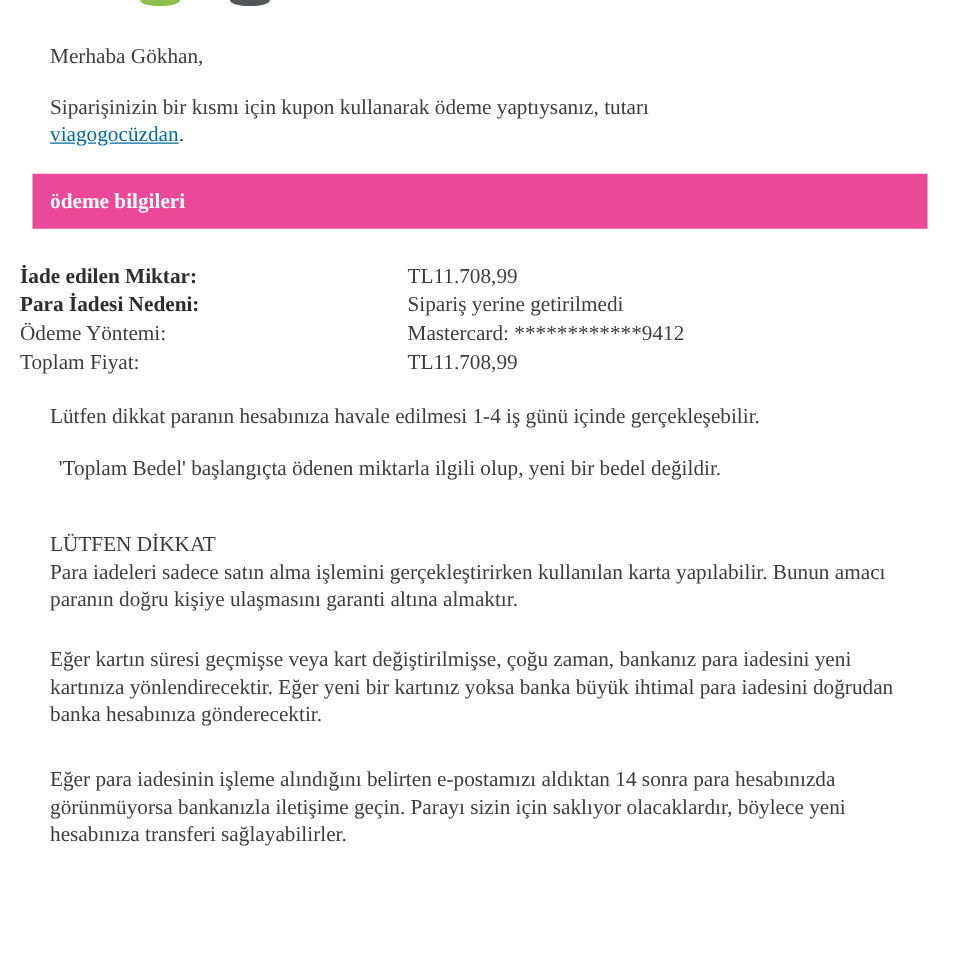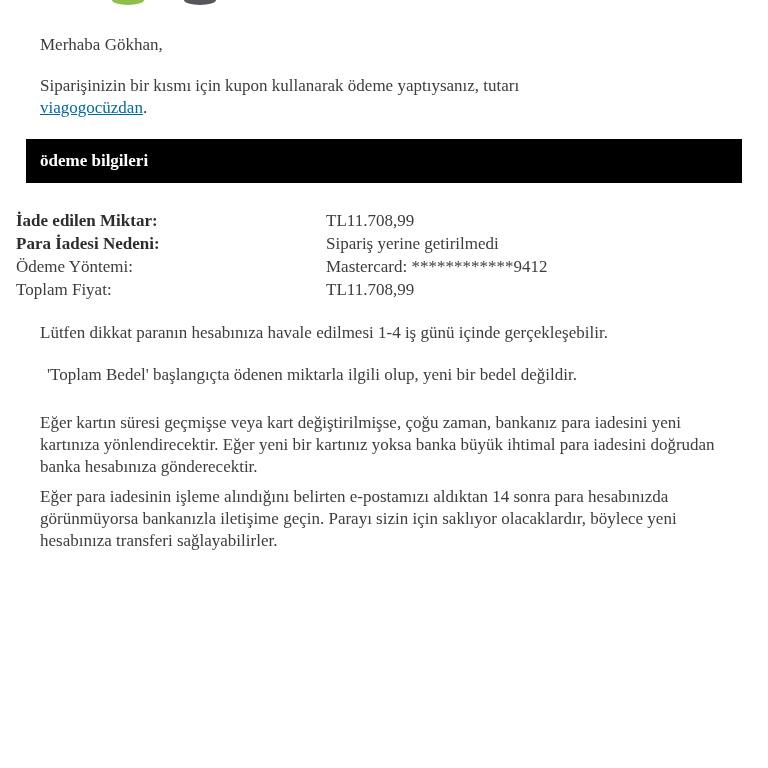--- a/index.html
+++ b/index.html
@@ -23,40 +23,40 @@
   .txt { margin-left: 40px; margin-right: 28px; width: 700px; }
   .greeting   { margin-top: 29px; }
   .intro      { margin-top: 24px; }
   .coupon     { margin-top: 19px; }
 
   .link { color: #0369a1; text-decoration: underline; cursor: pointer; }
 
   .section-bar {
     margin: 20px 26px 0 26px;
     height: 44px;
-    background: #000000;
+    background: #ec4899;
     color: #ffffff;
     font-weight: bold;
     display: flex;
     align-items: center;
     padding-left: 14px;
     box-sizing: border-box;
   }
 
   .details { margin: 26px 28px 0 16px; }
   .detail-row { display: flex; line-height: 23px; }
   .detail-label { width: 310px; flex: none; }
   .detail-label.bold { font-weight: bold; color: #2d2d2d; }
   .detail-value { flex: 1; }
 
   .note-transfer { margin-top: 21px; }
   .note-total    { margin-top: 20px; margin-left: 47px; }
   .attention     { margin-top: 39px; }
   .attention-p2  { margin-top: 26px; }
-  .attention-p3  { margin-top: 8px; }
+  .attention-p3  { margin-top: 30px; }
 </style>
 </head>
 <body>
 
 <div class="page">
 
   <div class="logo-strip">
     <div class="logo-circle green"></div>
     <div class="logo-circle gray"></div>
   </div>
@@ -89,18 +89,22 @@
     <div class="detail-row">
       <span class="detail-label">Toplam Fiyat:</span>
       <span class="detail-value">TL11.708,99</span>
     </div>
   </div>
 
   <div class="txt note-transfer">Lütfen dikkat paranın hesabınıza havale edilmesi 1-4 iş günü içinde gerçekleşebilir.</div>
 
   <div class="txt note-total">'Toplam Bedel' başlangıçta ödenen miktarla ilgili olup, yeni bir bedel değildir.</div>
 
+  <div class="txt attention">
+    <div>LÜTFEN DİKKAT</div>
+    <div>Para iadeleri sadece satın alma işlemini gerçekleştirirken kullanılan karta yapılabilir. Bunun amacı paranın doğru kişiye ulaşmasını garanti altına almaktır.</div>
+  </div>
 
   <div class="txt attention-p2">Eğer kartın süresi geçmişse veya kart değiştirilmişse, çoğu zaman, bankanız para iadesini yeni kartınıza yönlendirecektir. Eğer yeni bir kartınız yoksa banka büyük ihtimal para iadesini doğrudan banka hesabınıza gönderecektir.</div>
 
   <div class="txt attention-p3">Eğer para iadesinin işleme alındığını belirten e-postamızı aldıktan 14 sonra para hesabınızda görünmüyorsa bankanızla iletişime geçin. Parayı sizin için saklıyor olacaklardır, böylece yeni hesabınıza transferi sağlayabilirler.</div>
 
 </div>
 
 </body></html>

